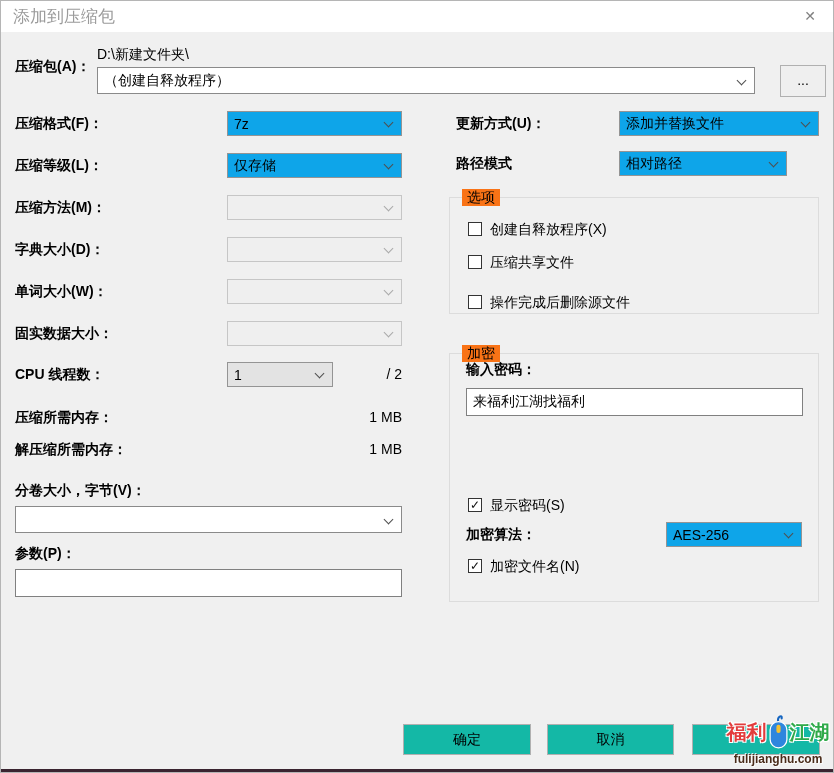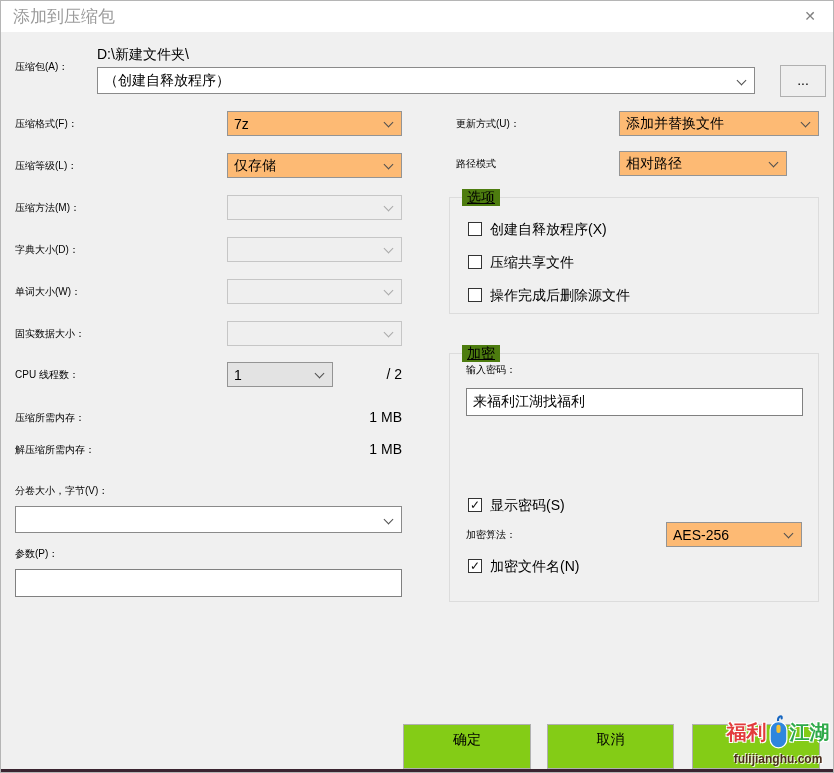--- a/index.html
+++ b/index.html
@@ -7,42 +7,42 @@
   body { font-family:"Liberation Sans", sans-serif; font-size:14px; color:#000; }
 
   .win { position:relative; width:834px; height:773px; background:#f0f0f0;
          border:1px solid #b5b5b5; overflow:hidden; }
 
   .titlebar { position:absolute; left:0; top:0; width:100%; height:31px; background:#ffffff; }
   .title { position:absolute; left:12px; top:0; line-height:31px; font-size:17px; color:#9b9b9b; }
   .close { position:absolute; right:0; top:0; width:46px; height:31px; text-align:center;
            line-height:31px; font-size:14px; color:#808080; cursor:default; }
 
-  .lbl { position:absolute; height:25px; line-height:25px; font-size:10px; white-space:nowrap; }
+  .lbl { position:absolute; height:25px; line-height:25px; font-size:14px; white-space:nowrap;font-weight:bold; }
   .val { position:absolute; height:25px; line-height:25px; font-size:14px; text-align:right; }
 
-  .combo { position:absolute; height:25px; background:#fdba74; border:1px solid #949494;
+  .combo { position:absolute; height:25px; background:#0ea5e9; border:1px solid #949494;
            display:flex; align-items:center; padding:0 24px 0 6px; font-size:14px;
            overflow:hidden; white-space:nowrap; }
   .combo.disabled { background:#efefef; border-color:#c6c6c6; }
   .combo.white { background:#ffffff; border-color:#8a8a8a; }
   .chev { position:absolute; right:9px; top:7px; width:7px; height:7px;
           border-right:1.5px solid #4f4f4f; border-bottom:1.5px solid #4f4f4f;
           transform:rotate(45deg); }
   .combo.disabled .chev { border-color:#aaaaaa; }
 
   .txt { position:absolute; border:1px solid #808080; background:#fff; font-size:14px;
          padding:13px 6px; font-family:"Liberation Sans", sans-serif; outline:none; }
 
-  .btn { position:absolute; height:45px; background:#84cc16; border:1px solid #b0b0b0;
+  .btn { position:absolute; height:31px; background:#14b8a6; border:1px solid #b0b0b0;
          font-size:14px; text-align:center; line-height:28px; cursor:default; }
 
   .group { position:absolute; border:1px solid #dcdcdc; }
-  .group-title { position:absolute; top:-9px; left:12px; background:#4d7c0f;
-                 padding:0 5px; font-size:14px; line-height:17px;text-decoration:underline; }
+  .group-title { position:absolute; top:-9px; left:12px; background:#f97316;
+                 padding:0 5px; font-size:14px; line-height:17px; }
 
   .check { position:absolute; display:flex; align-items:center; height:18px; cursor:default; }
   .box { width:14px; height:14px; background:#fff; border:1px solid #333; margin-right:8px;
          display:flex; align-items:center; justify-content:center; font-size:12px;
          line-height:1; color:#111; flex:none; }
   .check-label { font-size:14px; line-height:18px; white-space:nowrap; }
 
   .dirpath { position:absolute; left:96px; top:44px; font-size:14px; line-height:18px; }
 
   .watermark { position:absolute; left:720px; top:711px; width:114px; text-align:center; }
@@ -152,21 +152,21 @@
         <span></span>
       </span>
     <span class="check-label">创建自释放程序(X)</span>
   </div>
   <div class="check" style="left:467px;top:252px">
     <span class="box">
         <span></span>
       </span>
     <span class="check-label">压缩共享文件</span>
   </div>
-  <div class="check" style="left:467px;top:285px">
+  <div class="check" style="left:467px;top:292px">
     <span class="box">
         <span></span>
       </span>
     <span class="check-label">操作完成后删除源文件</span>
   </div>
 
   <div class="group" style="left:448px;top:352px;width:370px;height:249px">
     <span class="group-title">加密</span>
   </div>
   <span class="lbl" style="left:465px;top:356px">输入密码：</span>

